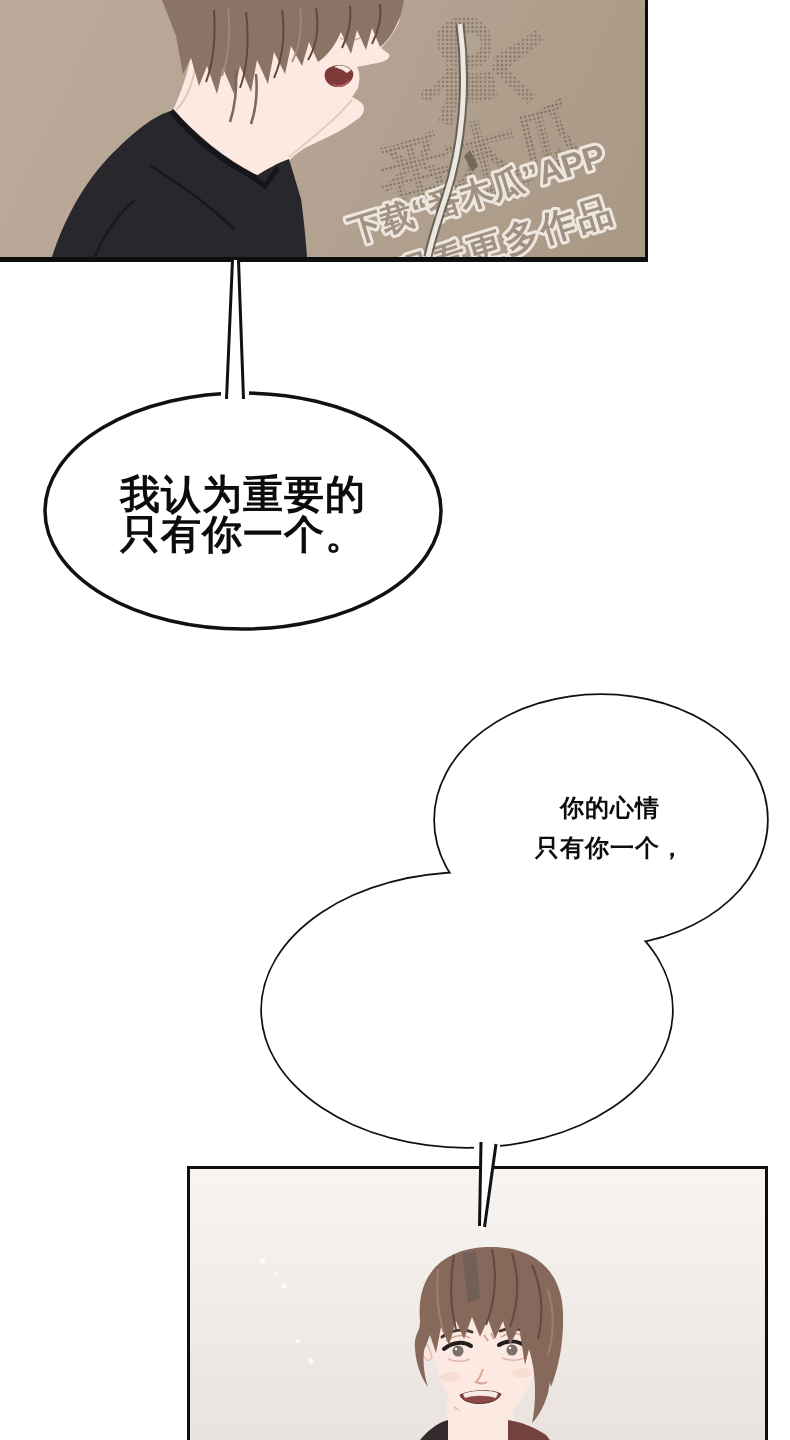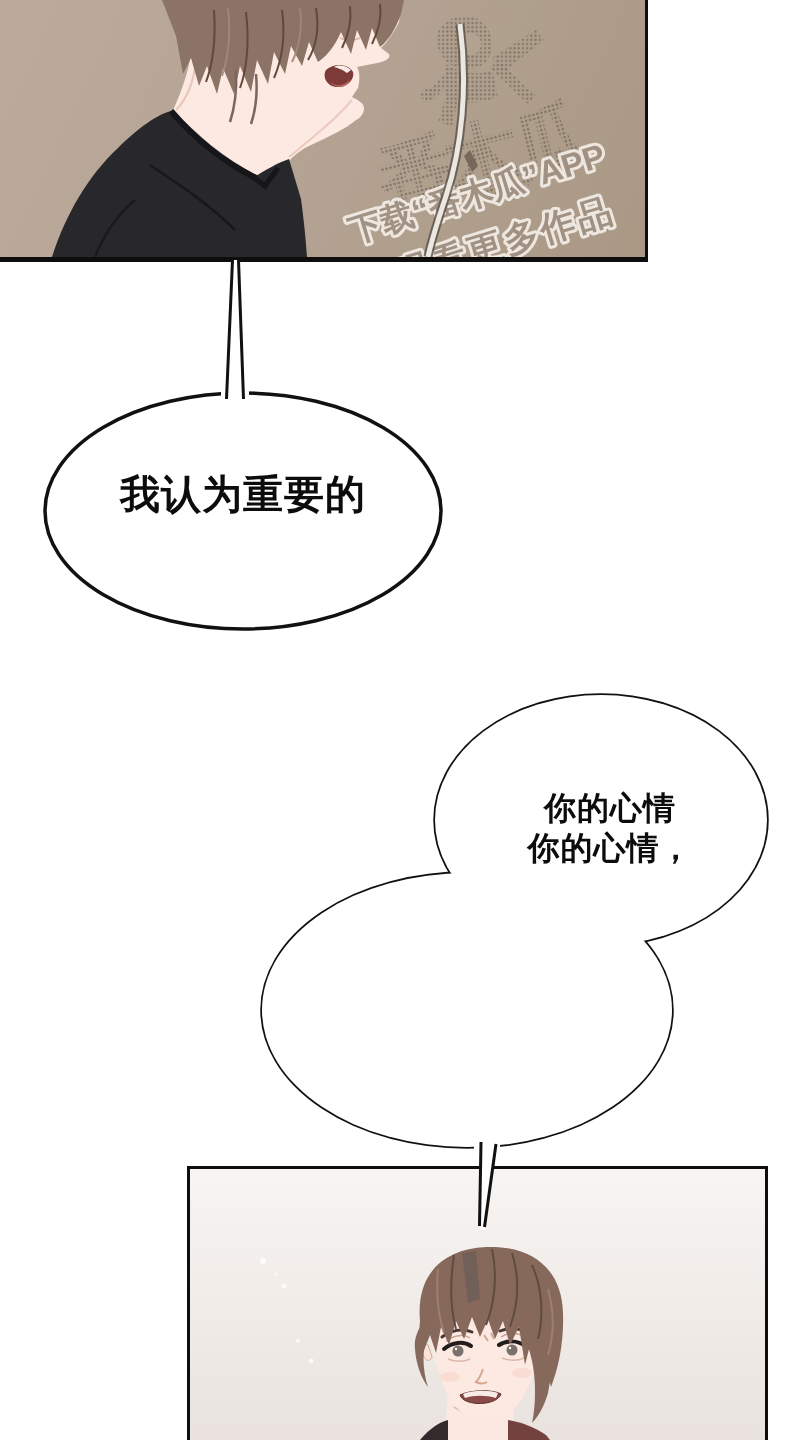--- a/index.html
+++ b/index.html
@@ -7,21 +7,21 @@
         font-family:"Liberation Sans","DejaVu Sans",sans-serif;}
   .panel{position:absolute;overflow:hidden;box-sizing:border-box;}
   .panel-top{left:0;top:0;width:648px;height:262px;
              border-right:3px solid #0e0e0e;border-bottom:5px solid #0e0e0e;
              background:linear-gradient(115deg,#bcab9a 0%,#b3a291 55%,#a89884 100%);}
   .panel-bottom{left:187px;top:1166px;width:581px;height:274px;
                 border:3px solid #0e0e0e;border-bottom:none;
                 background:linear-gradient(180deg,#f7f4f2 0%,#f0ebe7 55%,#e9e2de 100%);}
   .overlay{position:absolute;left:0;top:0;width:790px;height:1440px;pointer-events:none;}
   .bubble-text{position:absolute;color:#0c0c0c;font-weight:700;text-align:center;
-               font-size:32px;line-height:40px;letter-spacing:1px;white-space:nowrap;}
+               font-size:24px;line-height:40px;letter-spacing:1px;white-space:nowrap;}
   .bt1{left:120px;top:474px;width:250px;text-align:left;font-size:40px;}
   .bt2{left:460px;top:788px;width:300px;}
   .bt3{left:311px;top:977px;width:320px;font-size:31px;}
   svg text{font-family:"Liberation Sans","DejaVu Sans",sans-serif;}
 </style>
 </head>
 <body>
 
 <div class="page">
 
@@ -203,19 +203,20 @@
       <ellipse cx="467" cy="1010" rx="205" ry="137" fill="#ffffff"></ellipse>
       <path d="M474,1136 h26 v18 h-26 Z" fill="#ffffff"></path>
       <path d="M479,1140 L497,1140 L485,1230 L480,1230 Z" fill="#ffffff"></path>
       <path d="M481,1142 L479.5,1226" stroke="#111111" stroke-width="3" fill="none"></path>
       <path d="M496,1144 L484.5,1227" stroke="#111111" stroke-width="3" fill="none"></path>
     </g>
   </svg>
 
   <div class="bubble-text bt1">
     <div>我认为重要的</div>
+    <div>只有你一个。</div>
   </div>
   <div class="bubble-text bt2">
     <div>你的心情</div>
-    <div>你的心情，</div>
+    <div>只有你一个，</div>
   </div>
 
 </div>
 
 </body></html>

